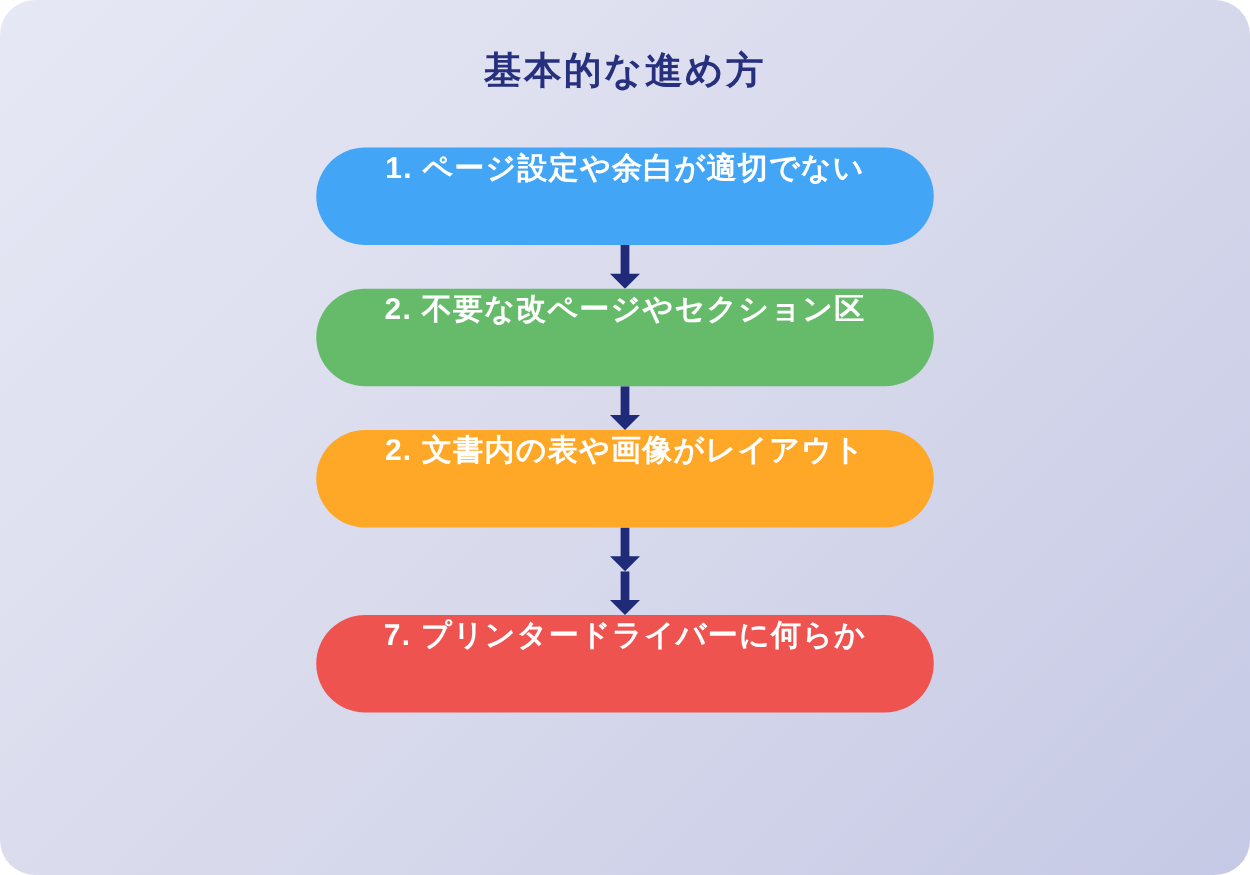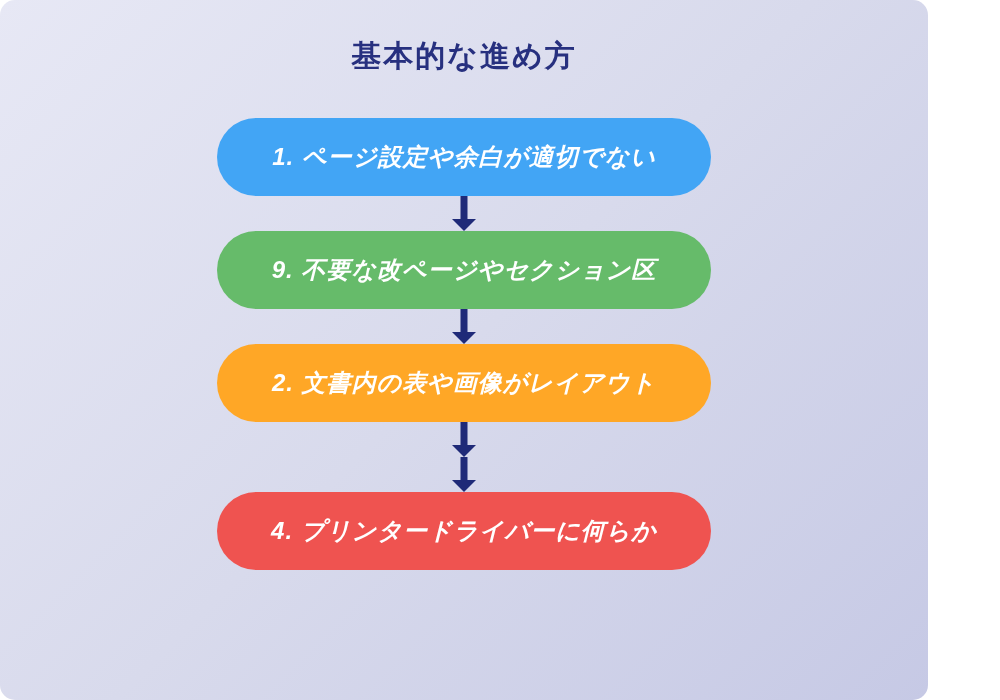--- a/index.html
+++ b/index.html
@@ -3,23 +3,23 @@
 <meta charset="utf-8">
 <style>
   html, body {
     margin: 0;
     padding: 0;
     background: #ffffff;
     font-family: "Liberation Sans", "DejaVu Sans", sans-serif;
   }
   .card {
     position: relative;
-    width: 928px;
+    width: 1000px;
     height: 700px;
-    border-radius: 15px;
+    border-radius: 28px;
     overflow: hidden;
     background: linear-gradient(135deg,
       var(--background_top, #E7E8F5) 0%,
       var(--background_mid, #D8DAEC) 50%,
       var(--background_bottom, #C6C9E5) 100%);
   }
   .title {
     position: absolute;
     top: 36px;
     left: 0;
@@ -37,23 +37,21 @@
     transform: translateX(-50%);
     display: flex;
     flex-direction: column;
     align-items: center;
   }
   .node {
     width: 494px;
     height: 78px;
     border-radius: 39px;
     display: flex;
-    align-items: center;
     justify-content: center;
-    font-style: italic;
   }
   .node-label {
     color: var(--node_text, #FFFFFF);
     font-size: 24px;
     font-weight: 700;
     letter-spacing: 1px;
     white-space: nowrap;
   }
   .arrow-wrap {
     height: 35px;
@@ -80,21 +78,21 @@
     <div class="arrow-wrap">
       <svg width="30" height="35" viewBox="0 0 30 35" aria-hidden="true">
         <g fill="#1F2A78">
           <rect x="11.5" y="0" width="7" height="25"></rect>
           <polygon points="3,23 27,23 15,35"></polygon>
         </g>
       </svg>
     </div>
 
     <div class="node" style="background: rgb(102, 187, 106);">
-      <span class="node-label">9. 不要な改ページやセクション区</span>
+      <span class="node-label">2. 不要な改ページやセクション区</span>
     </div>
 
     <div class="arrow-wrap">
       <svg width="30" height="35" viewBox="0 0 30 35" aria-hidden="true">
         <g fill="#1F2A78">
           <rect x="11.5" y="0" width="7" height="25"></rect>
           <polygon points="3,23 27,23 15,35"></polygon>
         </g>
       </svg>
     </div>
@@ -116,17 +114,17 @@
     <div class="arrow-wrap">
       <svg width="30" height="35" viewBox="0 0 30 35" aria-hidden="true">
         <g fill="#1F2A78">
           <rect x="11.5" y="0" width="7" height="25"></rect>
           <polygon points="3,23 27,23 15,35"></polygon>
         </g>
       </svg>
     </div>
 
     <div class="node" style="background: rgb(239, 83, 80);">
-      <span class="node-label">4. プリンタードライバーに何らか</span>
+      <span class="node-label">7. プリンタードライバーに何らか</span>
     </div>
 
   </div>
 </div>
 
 </body></html>

